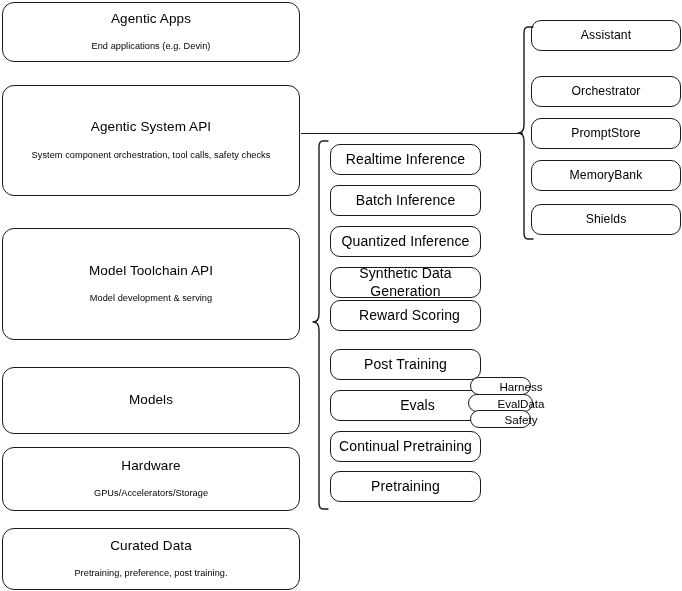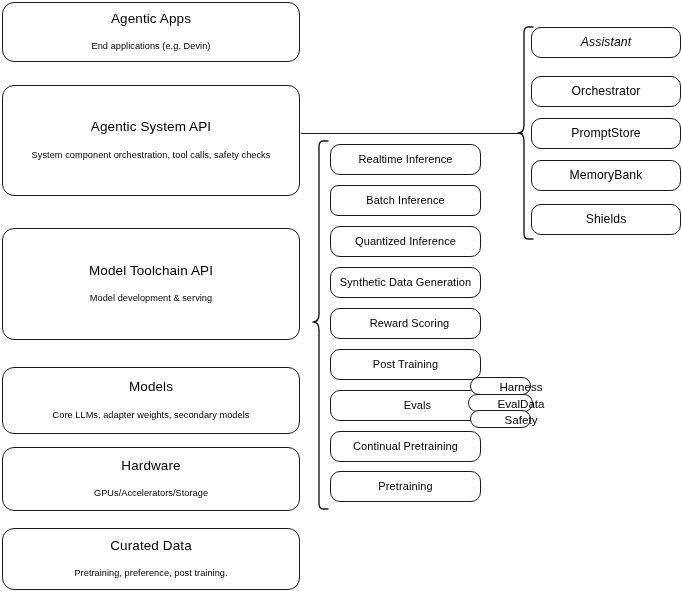--- a/index.html
+++ b/index.html
@@ -50,21 +50,21 @@
   .layer-box { left: 2px; width: 298px; }
 
   
   .cap-box {
     left: 330px;
     width: 151px;
     height: 31px;
     border-radius: 10px;
     z-index: 2;
   }
-  .cap-box .title { font-size: 11px; }
+  .cap-box .title { font-size: 14px; }
 
   
   .svc-box {
     left: 531px;
     width: 150px;
     height: 31px;
     border-radius: 10px;
   }
   .svc-box .title { font-size: 12.2px; }
 
@@ -121,21 +121,20 @@
     <div class="subtitle">System component orchestration, tool calls, safety checks</div>
   </div>
 
   <div class="box layer-box" style="top:228px; height:112px;">
     <div class="title">Model Toolchain API</div>
     <div class="subtitle">Model development &amp; serving</div>
   </div>
 
   <div class="box layer-box" style="top:367px; height:67px;">
     <div class="title">Models</div>
-    <div class="subtitle">Core LLMs, adapter weights, secondary models</div>
   </div>
 
   <div class="box layer-box" style="top:447px; height:64px;">
     <div class="title">Hardware</div>
     <div class="subtitle">GPUs/Accelerators/Storage</div>
   </div>
 
   <div class="box layer-box" style="top:528px; height:62px;">
     <div class="title">Curated Data</div>
     <div class="subtitle">Pretraining, preference, post training.</div>
@@ -162,21 +161,21 @@
   </div>
   <div class="box cap-box" style="top:185px;border-radius:8px;">
     <div class="title">Batch Inference</div>
   </div>
   <div class="box cap-box" style="top:226px;">
     <div class="title">Quantized Inference</div>
   </div>
   <div class="box cap-box" style="top:267px;">
     <div class="title">Synthetic Data Generation</div>
   </div>
-  <div class="box cap-box" style="top:308px;padding-left:8px;">
+  <div class="box cap-box" style="top:300px;padding-left:8px;">
     <div class="title">Reward Scoring</div>
   </div>
   <div class="box cap-box" style="top:349px;">
     <div class="title">Post Training</div>
   </div>
   <div class="box cap-box" style="top:390px;padding-left:24px;">
     <div class="title">Evals</div>
   </div>
   <div class="box cap-box" style="top:431px;">
     <div class="title">Continual Pretraining</div>
@@ -202,21 +201,21 @@
                Q 16 3 16 9
                L 16 101
                Q 16 109 10 109
                Q 16 109 16 117
                L 16 209
                Q 16 215 20 215
                L 25 215"></path>
     </svg>
   </div>
 
-  <div class="box svc-box" style="top:27px;font-style:italic;">
+  <div class="box svc-box" style="top:20px;">
     <div class="title">Assistant</div>
   </div>
   <div class="box svc-box" style="top:76px;">
     <div class="title">Orchestrator</div>
   </div>
   <div class="box svc-box" style="top:118px;">
     <div class="title">PromptStore</div>
   </div>
   <div class="box svc-box" style="top:160px;">
     <div class="title">MemoryBank</div>

